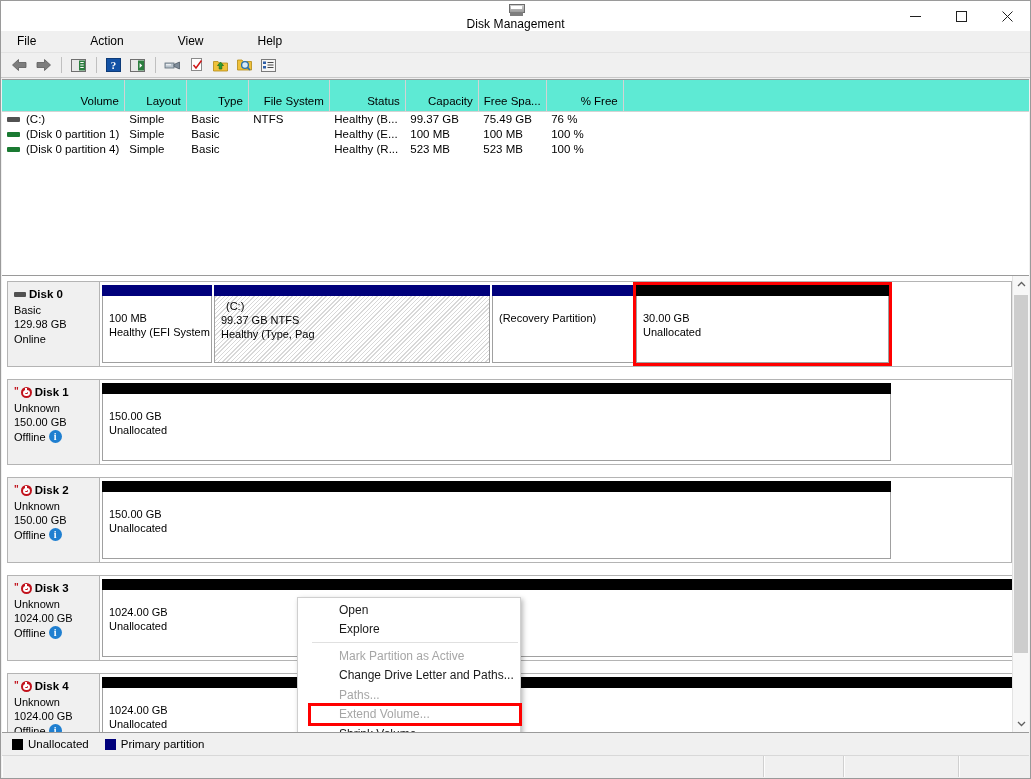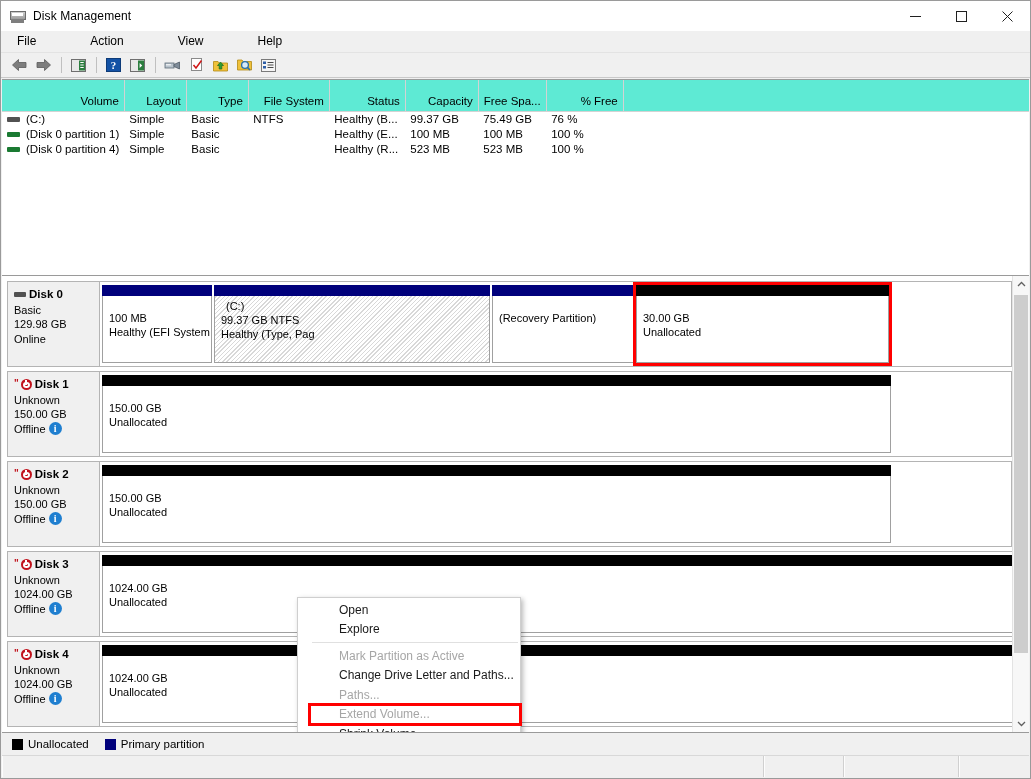--- a/index.html
+++ b/index.html
@@ -18,20 +18,21 @@
     border: 1px solid #9a9a9a;
     display: flex; flex-direction: column;
   }
 
   
   .titlebar {
     height: 30px; min-height: 30px;
     background: #ffffff;
     display: flex; align-items: center;
     position: relative;
+    flex-direction: column;
   }
   .title-icon {
     width: 16px; height: 16px;
     margin-left: 9px; margin-right: 7px;
     position: relative;
     flex: 0 0 auto;
   }
   .title-icon .drive-body {
     position: absolute; left: 0; top: 3px;
     width: 16px; height: 9px;
@@ -149,21 +150,21 @@
     border-bottom: 1px solid #9a9a9a;
   }
   .graph-scroll {
     position: absolute;
     left: 0; top: 0; right: 17px; bottom: 0;
     overflow: hidden;
     padding: 5px 0 0 5px;
   }
   .diskrow {
     display: flex;
-    margin-bottom: 4px;
+    margin-bottom: 12px;
     border: 1px solid #b4b4b4;
     background: #ffffff;
     height: 86px;
   }
   .disk-info {
     width: 92px; min-width: 92px;
     background: #f0f0f0;
     border-right: 1px solid #b4b4b4;
     padding: 5px 4px 4px 6px;
     font-size: 11px; color: #000;

